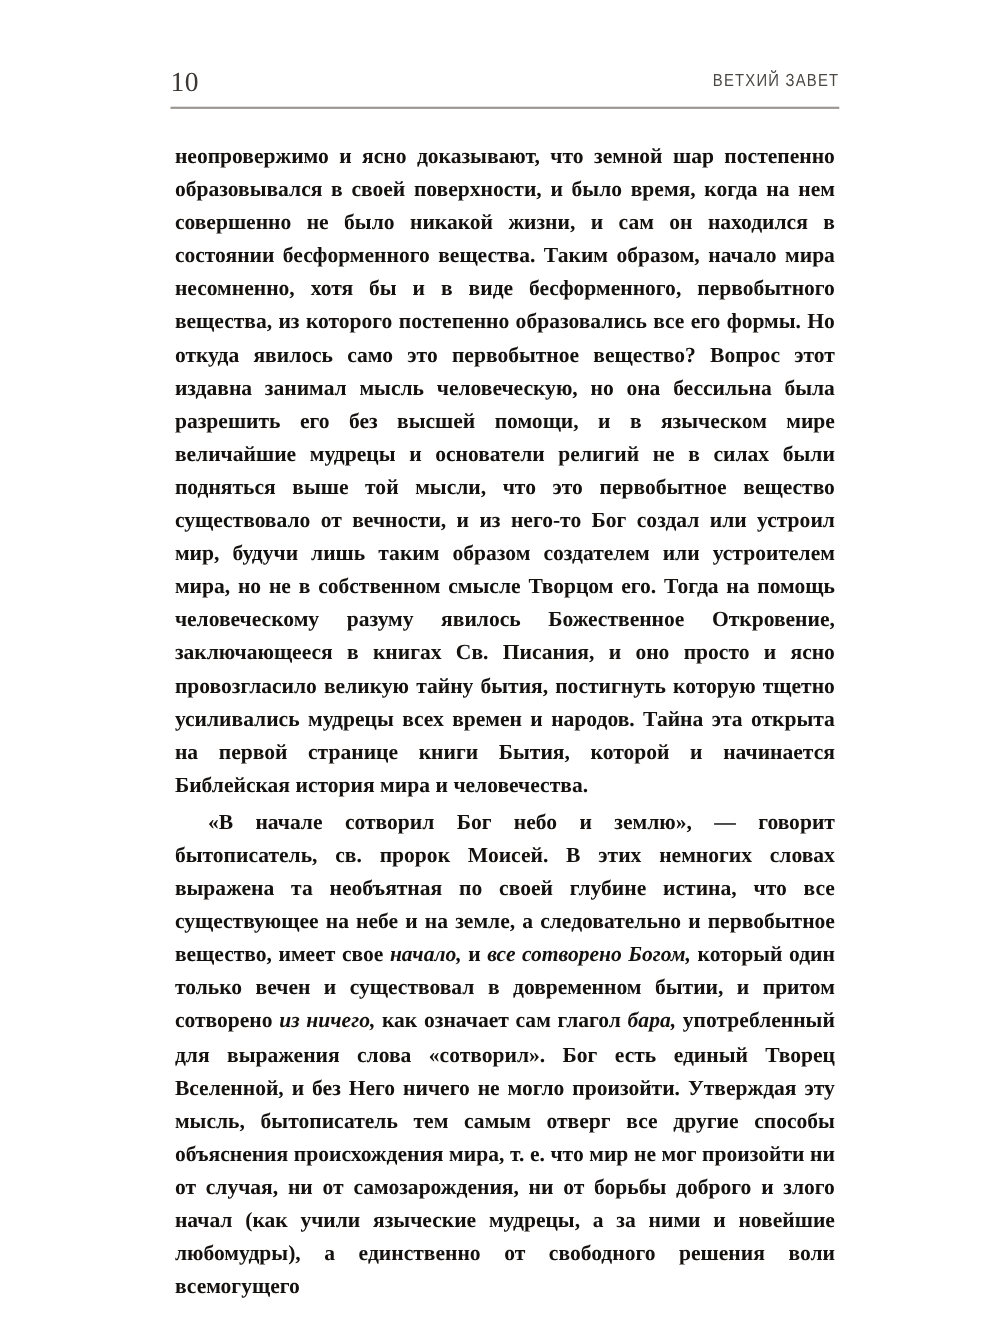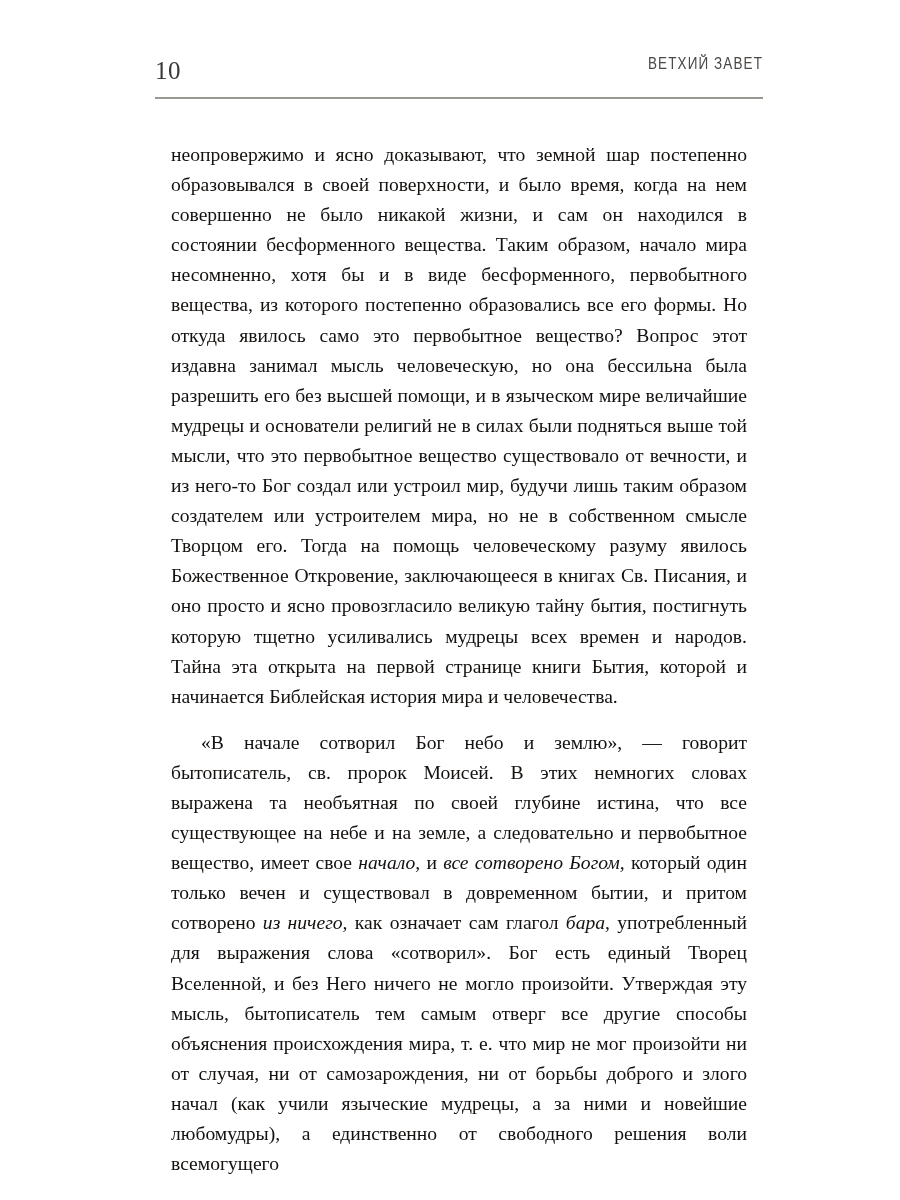--- a/index.html
+++ b/index.html
@@ -20,21 +20,21 @@
   }
 
   
   .running-head {
     position: absolute;
     left: 155px;
     right: 137px;
     top: 58px;
     height: 34px;
     display: flex;
-    align-items: flex-start;
+    align-items: center;
     justify-content: space-between;
   }
 
   .folio {
     font-family: "Liberation Serif", "DejaVu Serif", serif;
     font-size: 25px;
     line-height: 1;
     color: #3a3734;
     letter-spacing: 0.5px;
     font-weight: 400;
@@ -63,29 +63,30 @@
 
   
   .textblock {
     position: absolute;
     left: 155px;
     top: 124px;
     width: 608px;
   }
 
   .para {
-    margin: 16px;
+    margin: 4px;
     font-size: 19.6px;
     line-height: 30.1px;
     text-align: justify;
     text-align-last: left;
     -webkit-hyphens: none;
     hyphens: none;
     word-spacing: 0.1px;
     color: #14110f;
+    font-weight: bold;
   }
 
   .para.indent {
     text-indent: 30px;
   }
 
   .para em {
     font-style: italic;
   }
 </style>

